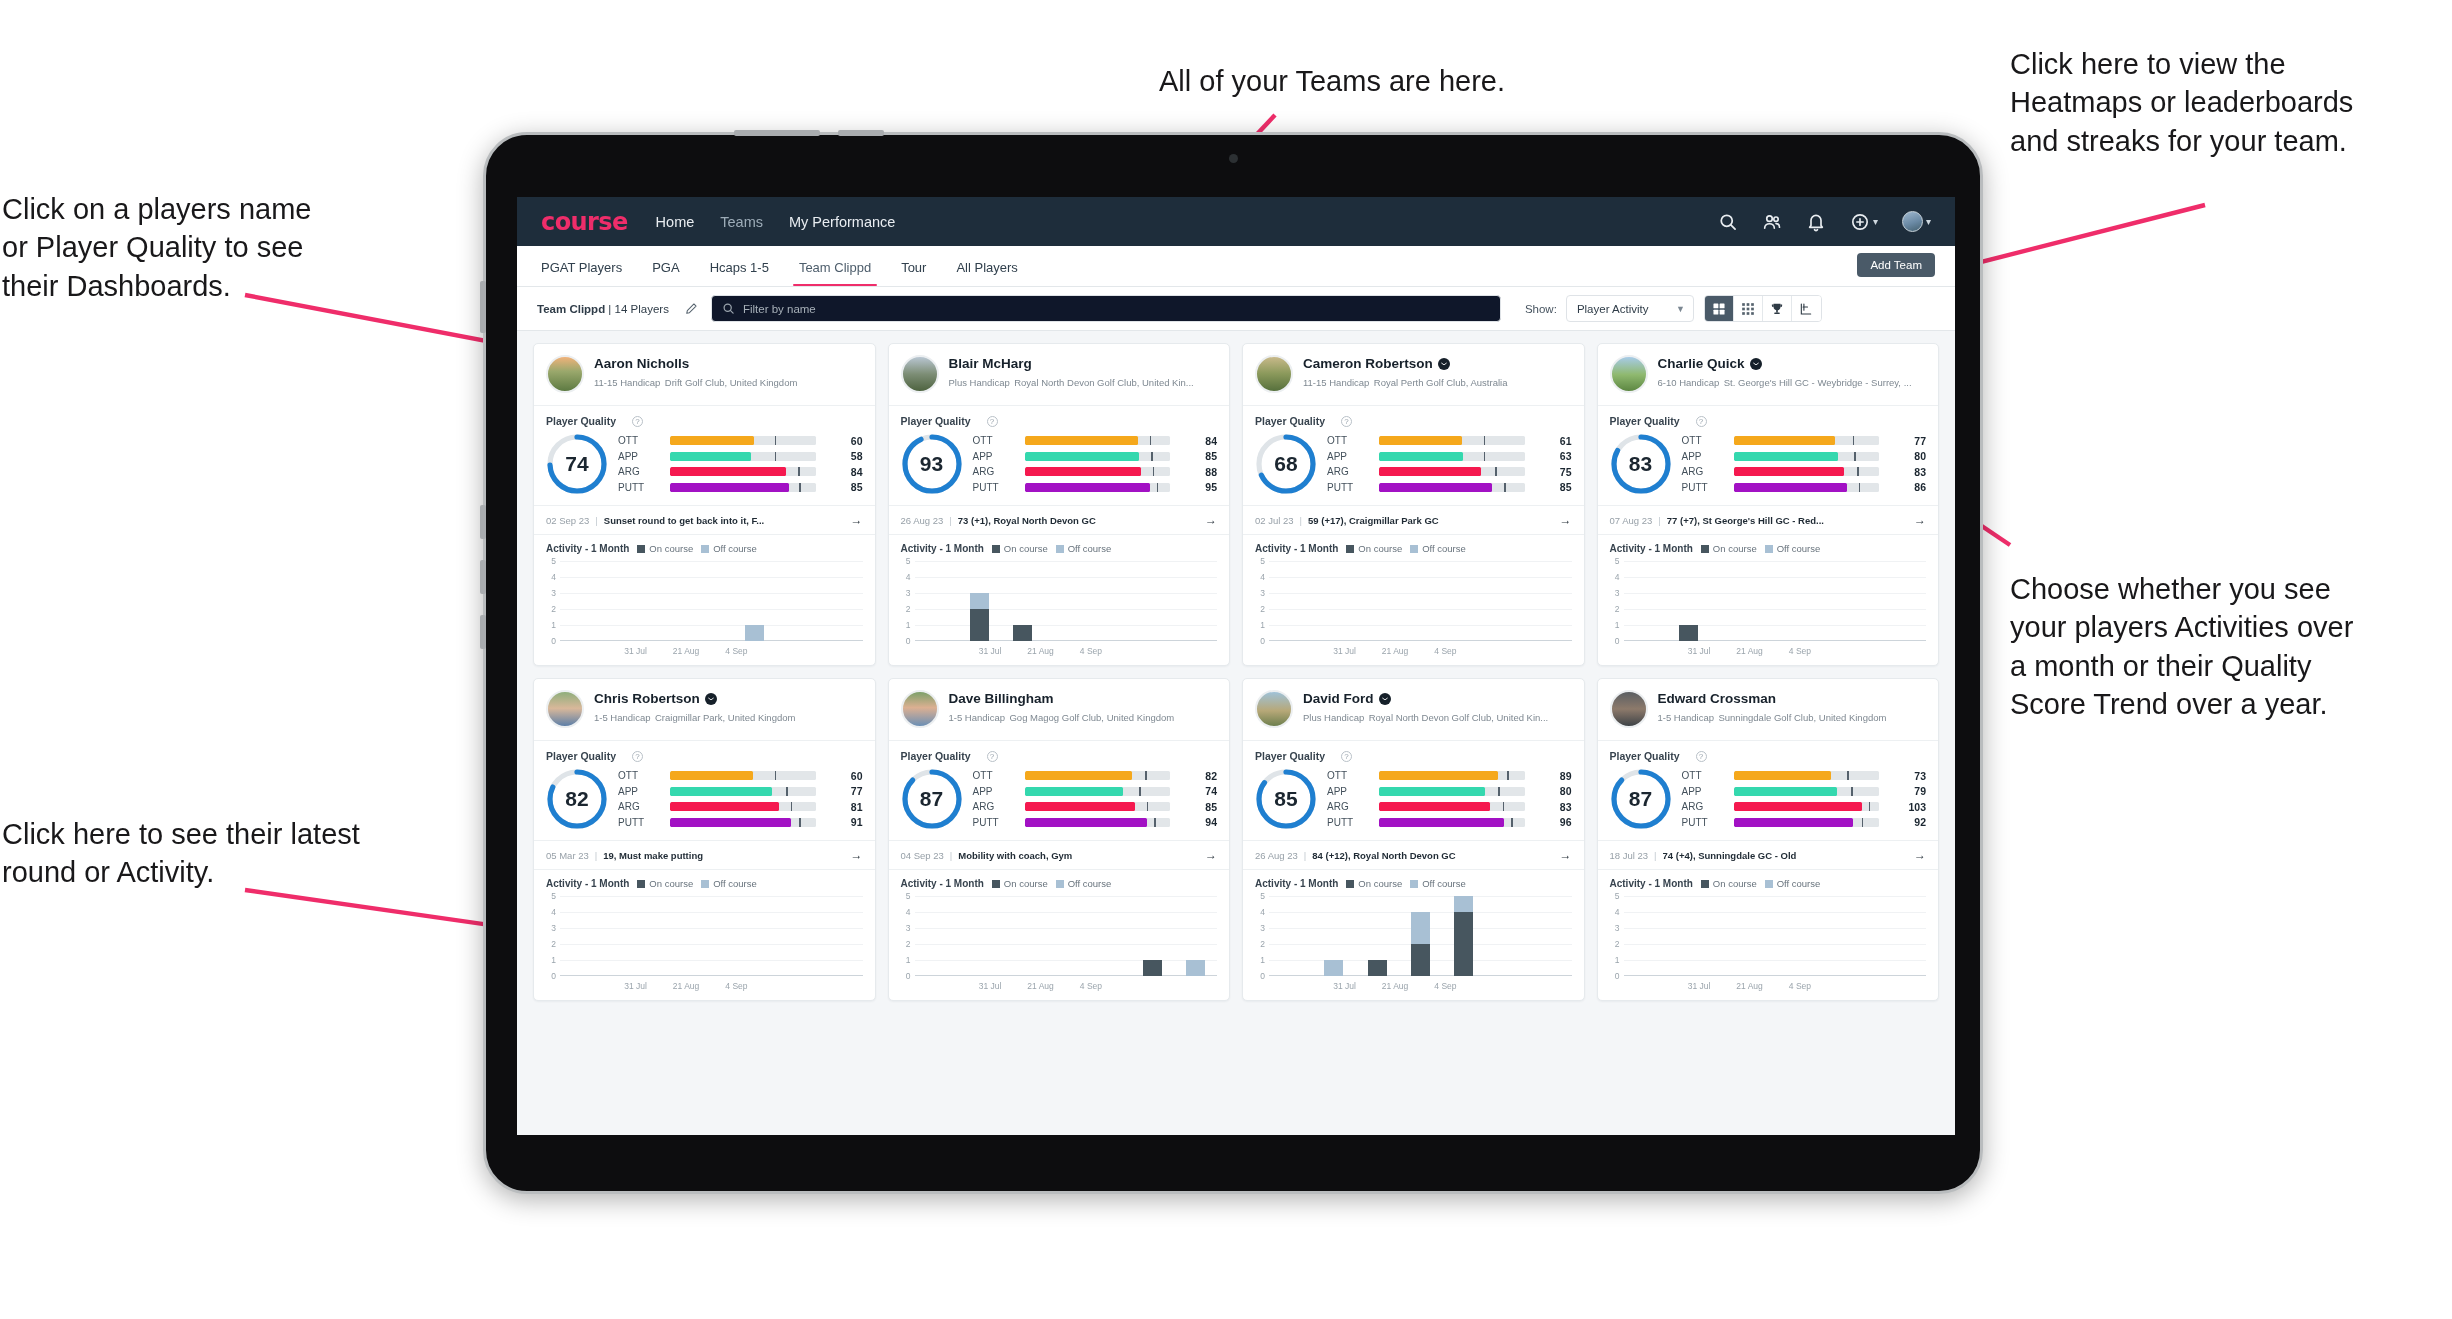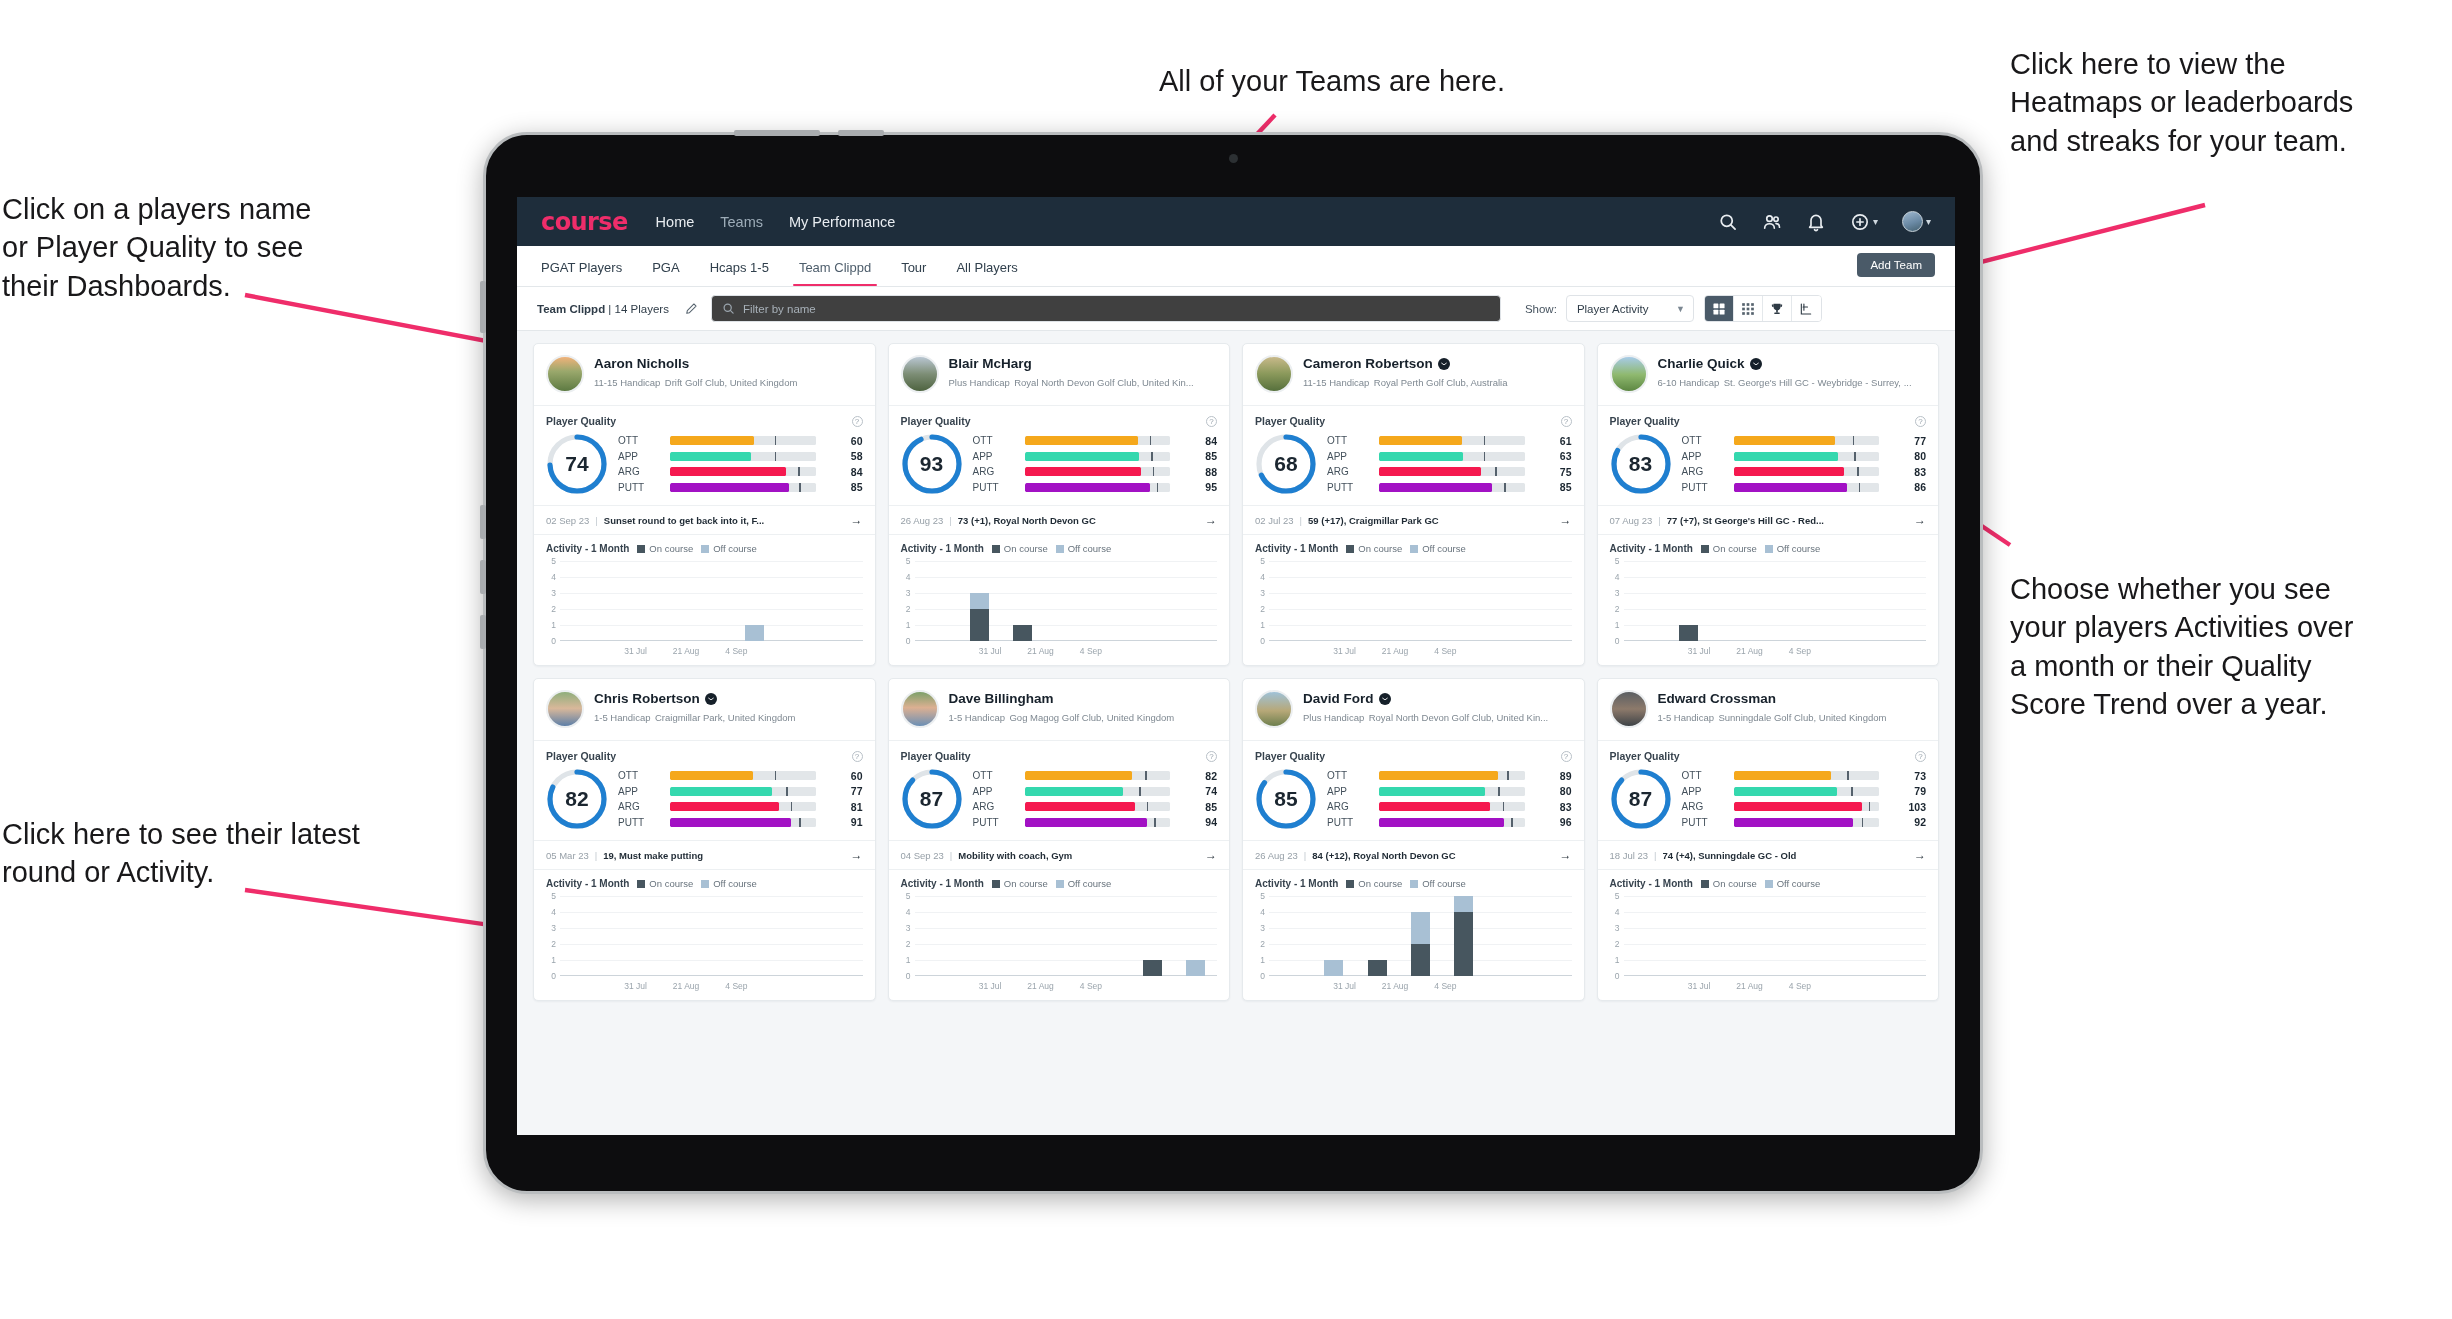--- a/index.html
+++ b/index.html
@@ -107,21 +107,21 @@
   .teamlabel { font-size:11.5px; color:#2f3c48; white-space:nowrap; }
   .teamlabel b { font-weight:700; }
   .pencil {
     width:26px; height:26px; margin:0 6px 0 10px; border-radius:4px;
     display:flex; align-items:center; justify-content:center;
     border:1px solid transparent;
   }
   .pencil svg { width:13px; height:13px; }
   .searchbox {
     flex:1; height:27px; border:1px solid #dfe3e7; border-radius:4px;
-    background:#404040; display:flex; align-items:center; padding:0 10px; gap:8px;
+    background:#0f172a; display:flex; align-items:center; padding:0 10px; gap:8px;
     max-width:790px;
   }
   .searchbox svg { width:13px; height:13px; flex:none; }
   .searchbox .ph { font-size:11.5px; color:#a7b0b8; }
   .showlabel { font-size:11.5px; color:#46535f; margin:0 9px 0 24px; white-space:nowrap; }
   .selectbox {
     width:128px; height:27px; border:1px solid #dfe3e7; border-radius:4px;
     background:#fff; display:flex; align-items:center; justify-content:space-between;
     padding:0 8px 0 10px;
   }
@@ -164,21 +164,21 @@
     display:flex; align-items:center; justify-content:center;
   }
   .verified svg { width:8px; height:8px; }
   .phcap { font-size:9.5px; color:#7e8891; margin-top:3px; line-height:1.2; }
   .pclub {
     font-size:9.5px; color:#7e8891; margin-top:2px; line-height:1.2;
     white-space:nowrap; overflow:hidden; text-overflow:ellipsis; max-width:100%;
   }
 
   .section { border-top:1px solid #edf0f2; padding:9px 12px 10px; }
-  .sechead { display:flex; align-items:center; gap:16px;justify-content:space-between; }
+  .sechead { display:flex; align-items:center; gap:16px; }
   .sectitle { font-size:10.5px; font-weight:700; color:#37434e; }
   .qmark {
     width:11px; height:11px; border-radius:50%; border:1px solid #b9c1c8;
     color:#9aa4ad; font-size:8px; display:flex; align-items:center;
     justify-content:center; font-family:"Liberation Sans",sans-serif;
   }
 
   .qualrow { display:flex; align-items:center; gap:10px; margin-top:6px; }
   .ring { position:relative; width:62px; height:62px; flex:none; }
   .ring svg { width:62px; height:62px; transform:rotate(-90deg); }

